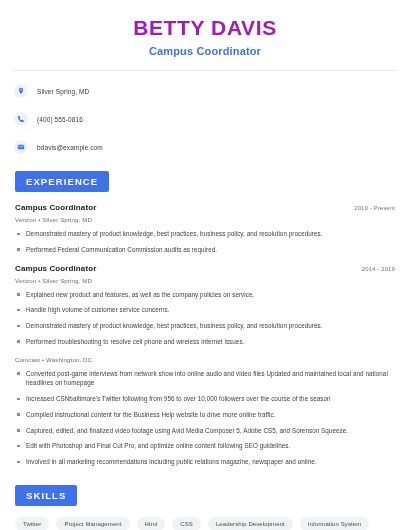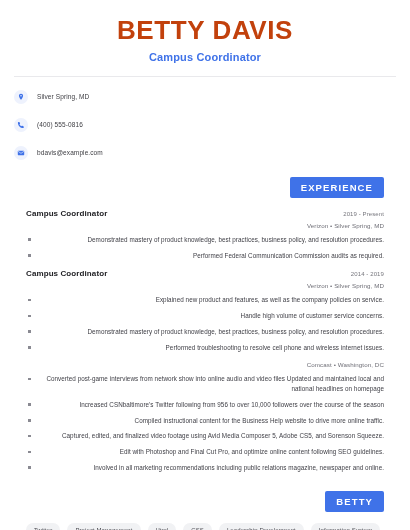--- a/index.html
+++ b/index.html
@@ -26,24 +26,24 @@
     overflow: hidden;
   }
 
   
   .header {
     text-align: center;
     padding: 16px 20px 0 20px;
   }
 
   .name {
-    font-size: 26px;
+    font-size: 21px;
     font-weight: bold;
     letter-spacing: 0.6px;
-    color: #c2410c;
+    color: #a21caf;
     line-height: 1.15;
   }
 
   .job-title {
     margin-top: 5px;
     font-size: 11px;
     font-weight: bold;
     color: #3f72e8;
     letter-spacing: 0.15px;
   }
@@ -81,21 +81,21 @@
 
   .contact-icon svg { display: block; }
 
   .contact-text {
     font-size: 6.5px;
     color: #3d3d42;
     letter-spacing: 0.1px;
   }
 
   
-  .section { padding: 0 26px; text-align: right; }
+  .section { padding: 0 15px; }
 
   .section-head {
     display: inline-block;
     background: #3f72e8;
     color: #ffffff;
     font-size: 9.5px;
     font-weight: bold;
     letter-spacing: 1.1px;
     padding: 5px 11px 5px 11px;
     border-radius: 2px;
@@ -265,21 +265,21 @@
           <li>Captured, edited, and finalized video footage using Avid Media Composer 5, Adobe CS5, and Sorenson Squeeze.</li>
           <li>Edit with Photoshop and Final Cut Pro, and optimize online content following SEO guidelines.</li>
           <li>Involved in all marketing recommendations including public relations magazine, newspaper and online.</li>
         </ul>
       </div>
 
     </div>
   </div>
 
   <div class="section" id="skills-section">
-    <div class="section-head">BETTY</div>
+    <div class="section-head">SKILLS</div>
 
     <div class="skills-wrap">
       <span class="skill-tag">Twitter</span>
       <span class="skill-tag">Project Management</span>
       <span class="skill-tag">Html</span>
       <span class="skill-tag">CSS</span>
       <span class="skill-tag">Leadership Development</span>
       <span class="skill-tag">Information System</span>
 
     </div>

